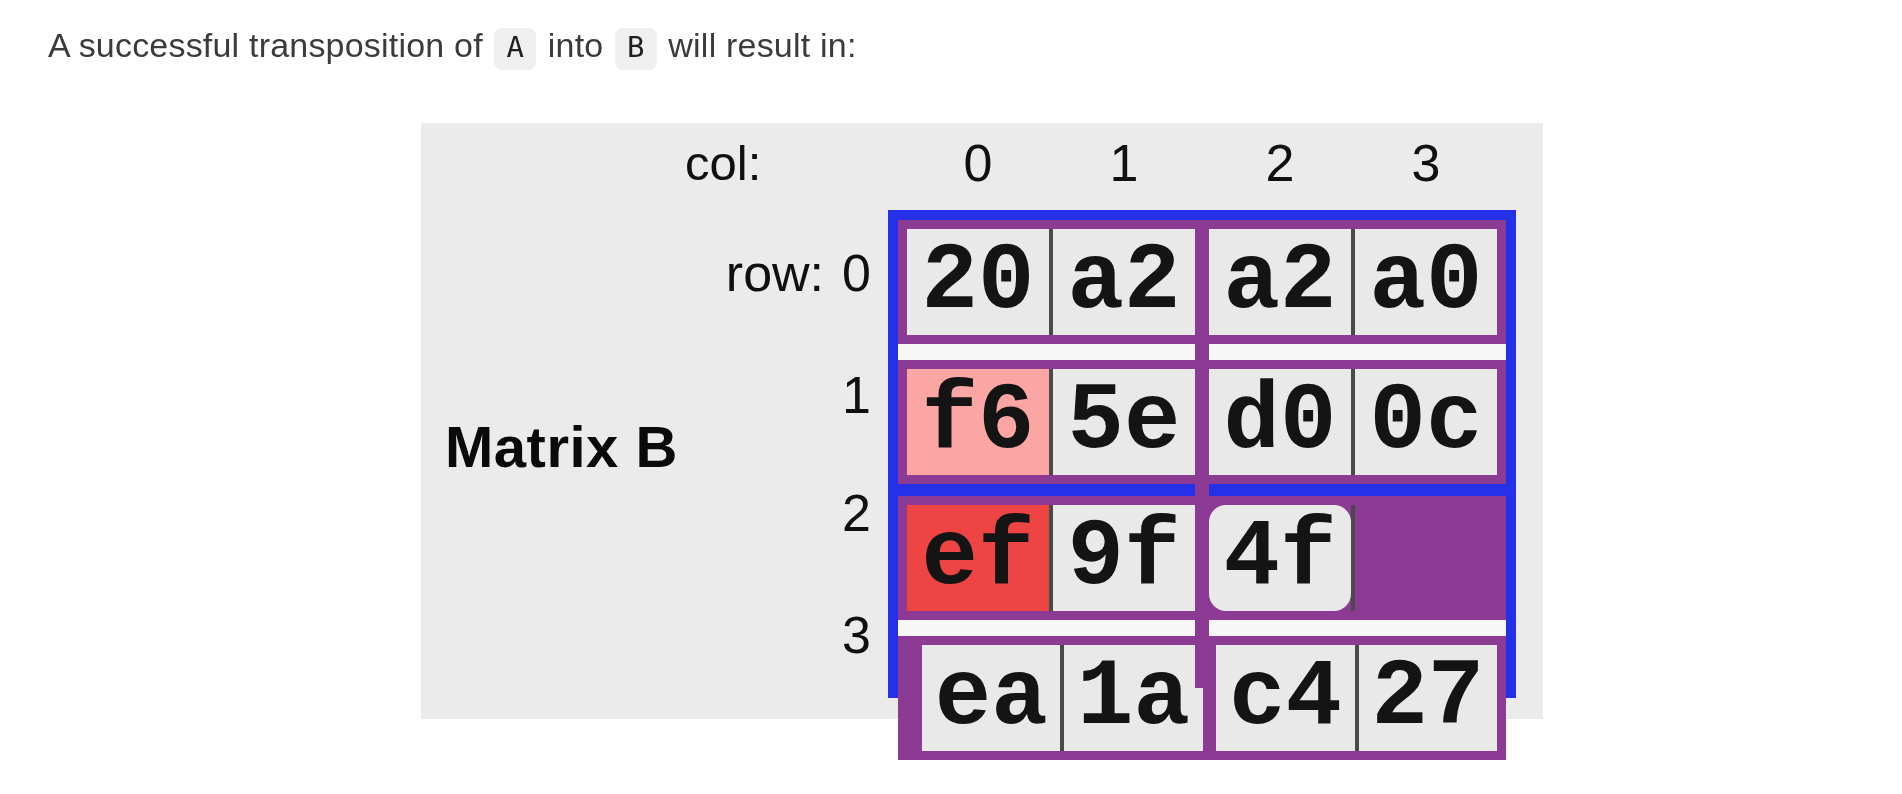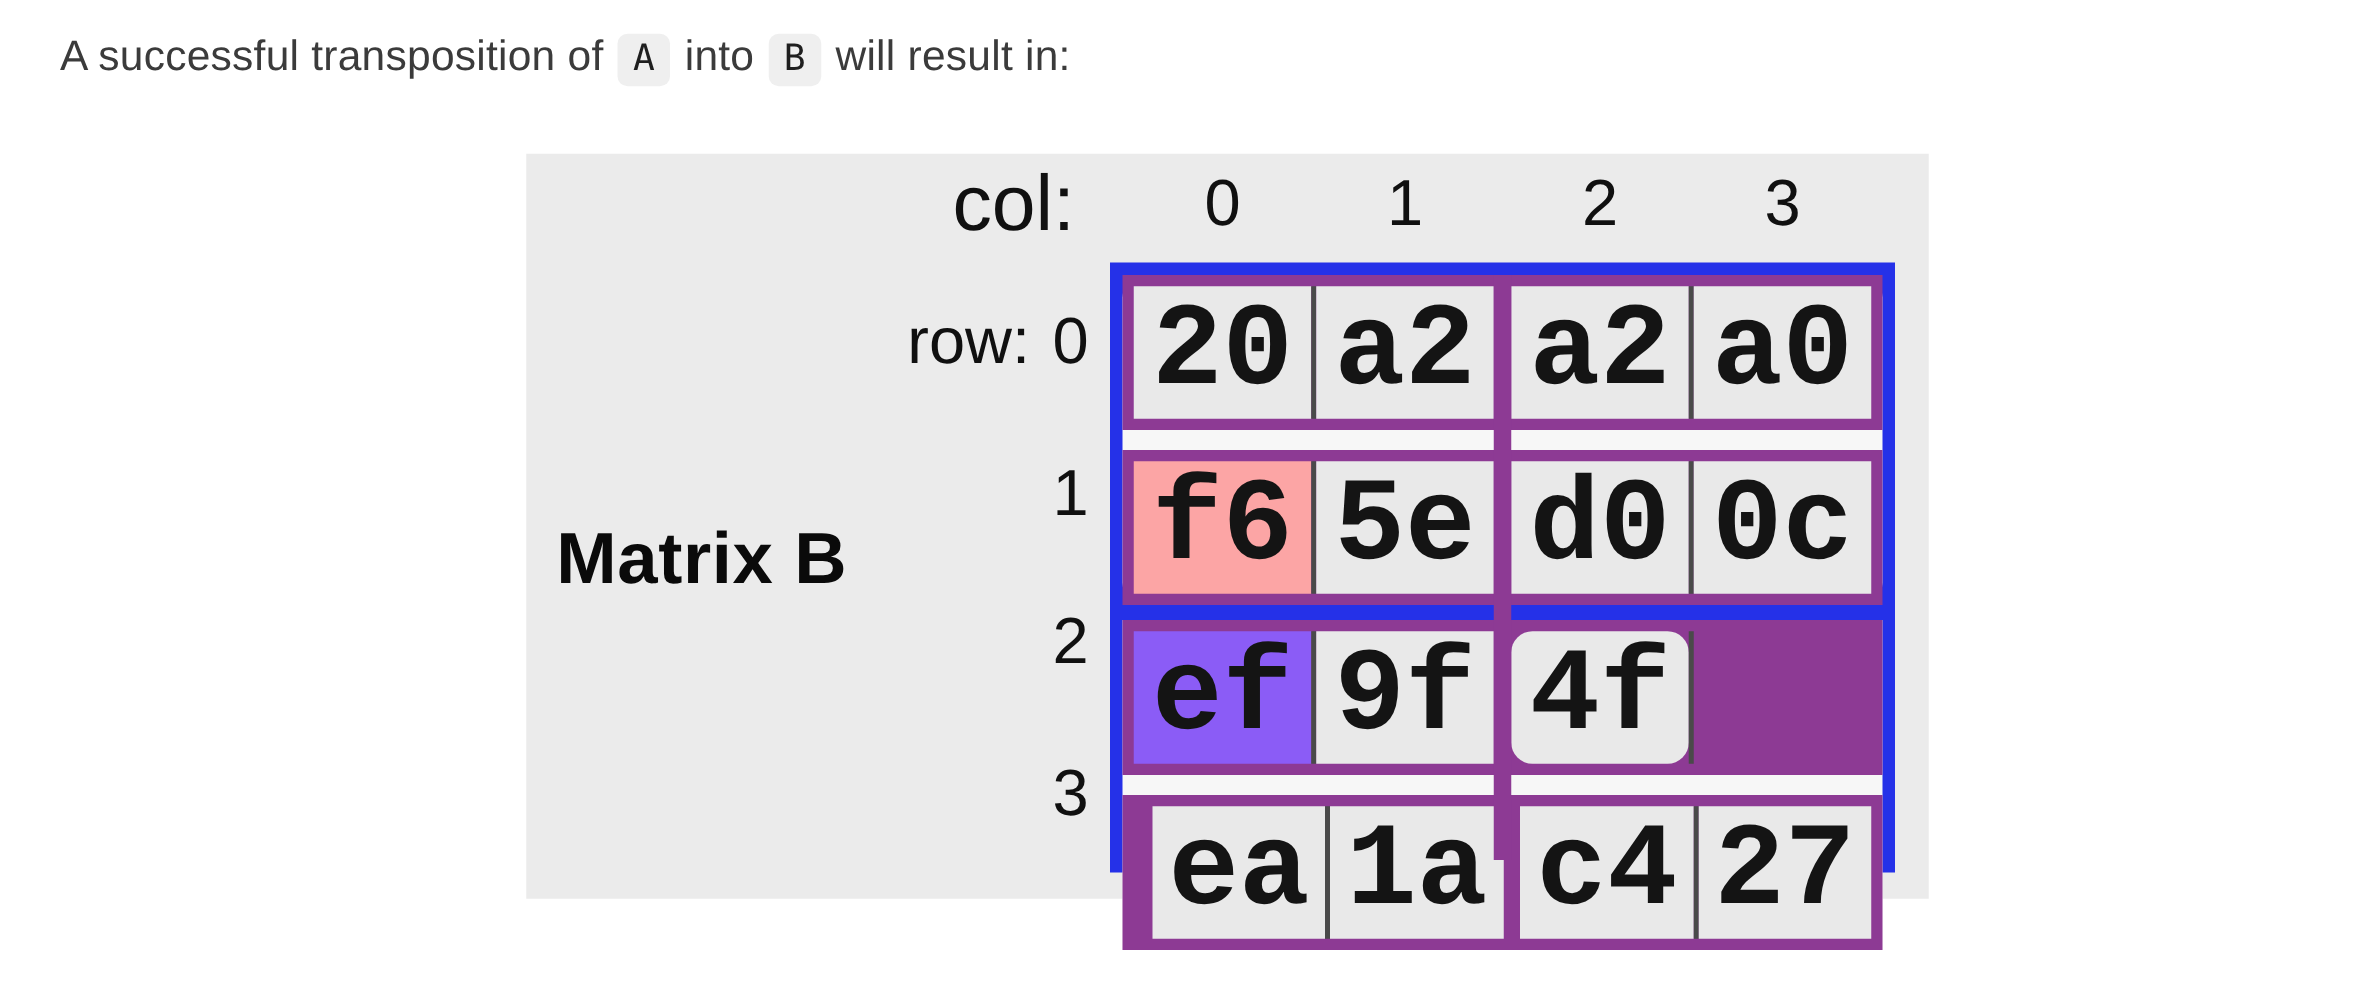--- a/index.html
+++ b/index.html
@@ -19,22 +19,22 @@
     font-family:"DejaVu Sans Mono", monospace; font-size:29px;
     line-height:37px; color:#1f1f1f; vertical-align:baseline;
   }
 
   
   .figure {
     position:absolute; left:421px; top:123px; width:1122px; height:596px;
     background:#ebebeb; color:#101010;
   }
   .col-label {
-    position:absolute; top:10px; left:234px; width:205px; height:60px;
-    line-height:60px; text-align:right; font-size:63px;
+    position:absolute; top:10px; left:264px; width:205px; height:60px;
+    line-height:60px; text-align:left; font-size:49px;
   }
   .col-num {
     position:absolute; top:10px; width:142px; height:60px; line-height:60px;
     text-align:center; font-size:52px;
   }
   .row-lab {
     position:absolute; left:180px; width:270px; height:62px; line-height:62px;
     text-align:right; font-size:52px;
   }
   .row-lab .prefix { margin-right:18px; }
@@ -75,21 +75,21 @@
     </div>
   <div id="row-labels">
       <div class="row-lab" style="top: 119px; text-align: right;"><span class="prefix">row:</span><span>0</span></div>
       <div class="row-lab" style="top: 241px;"><span>1</span></div>
       <div class="row-lab" style="top: 359px;"><span>2</span></div>
       <div class="row-lab" style="top: 481px;"><span>3</span></div>
     </div>
   <div class="matrix-title">Matrix B</div>
 
   <div class="matrix-box" id="matrix-box" style="background: rgb(37, 49, 232);">
-    <div class="half" id="half-0" style="background: rgb(247, 247, 247); border-radius: 18px;">
+    <div class="half" id="half-0" style="background: rgb(247, 247, 247);">
         <div class="mrow" style="background: rgb(141, 58, 148);">
           <div class="cell" style="background: rgb(233, 233, 233); color: rgb(20, 20, 20);">20</div>
           <div class="vdiv" style="background: rgb(74, 74, 74);"></div>
           <div class="cell" style="background: rgb(233, 233, 233); color: rgb(20, 20, 20);">a2</div>
           <div class="pair-gap"></div>
           <div class="cell" style="background: rgb(233, 233, 233); color: rgb(20, 20, 20);">a2</div>
           <div class="vdiv" style="background: rgb(74, 74, 74);"></div>
           <div class="cell" style="background: rgb(233, 233, 233); color: rgb(20, 20, 20);">a0</div>
         </div>
         <div class="mrow" style="background: rgb(141, 58, 148);">
@@ -97,21 +97,21 @@
           <div class="vdiv" style="background: rgb(74, 74, 74);"></div>
           <div class="cell" style="background: rgb(233, 233, 233); color: rgb(20, 20, 20);">5e</div>
           <div class="pair-gap"></div>
           <div class="cell" style="background: rgb(233, 233, 233); color: rgb(20, 20, 20);">d0</div>
           <div class="vdiv" style="background: rgb(74, 74, 74);"></div>
           <div class="cell" style="background: rgb(233, 233, 233); color: rgb(20, 20, 20);">0c</div>
         </div>
       </div>
     <div class="half" id="half-1" style="background: rgb(247, 247, 247);">
         <div class="mrow" style="background: rgb(141, 58, 148);">
-          <div class="cell" style="background: #8b5cf6; color: rgb(20, 20, 20);">ef</div>
+          <div class="cell" style="background: #ef4444; color: rgb(20, 20, 20);">ef</div>
           <div class="vdiv" style="background: rgb(74, 74, 74);"></div>
           <div class="cell" style="background: rgb(233, 233, 233); color: rgb(20, 20, 20);">9f</div>
           <div class="pair-gap"></div>
           <div class="cell" style="background: rgb(233, 233, 233); color: rgb(20, 20, 20); border-radius: 17px;">4f</div>
           <div class="vdiv" style="background: rgb(74, 74, 74);"></div>
         </div>
         <div class="mrow" style="background: rgb(141, 58, 148); padding-left: 24px;">
           <div class="cell" style="background: rgb(233, 233, 233); color: rgb(20, 20, 20);">ea</div>
           <div class="vdiv" style="background: rgb(74, 74, 74);"></div>
           <div class="cell" style="background: rgb(233, 233, 233); color: rgb(20, 20, 20);">1a</div>

